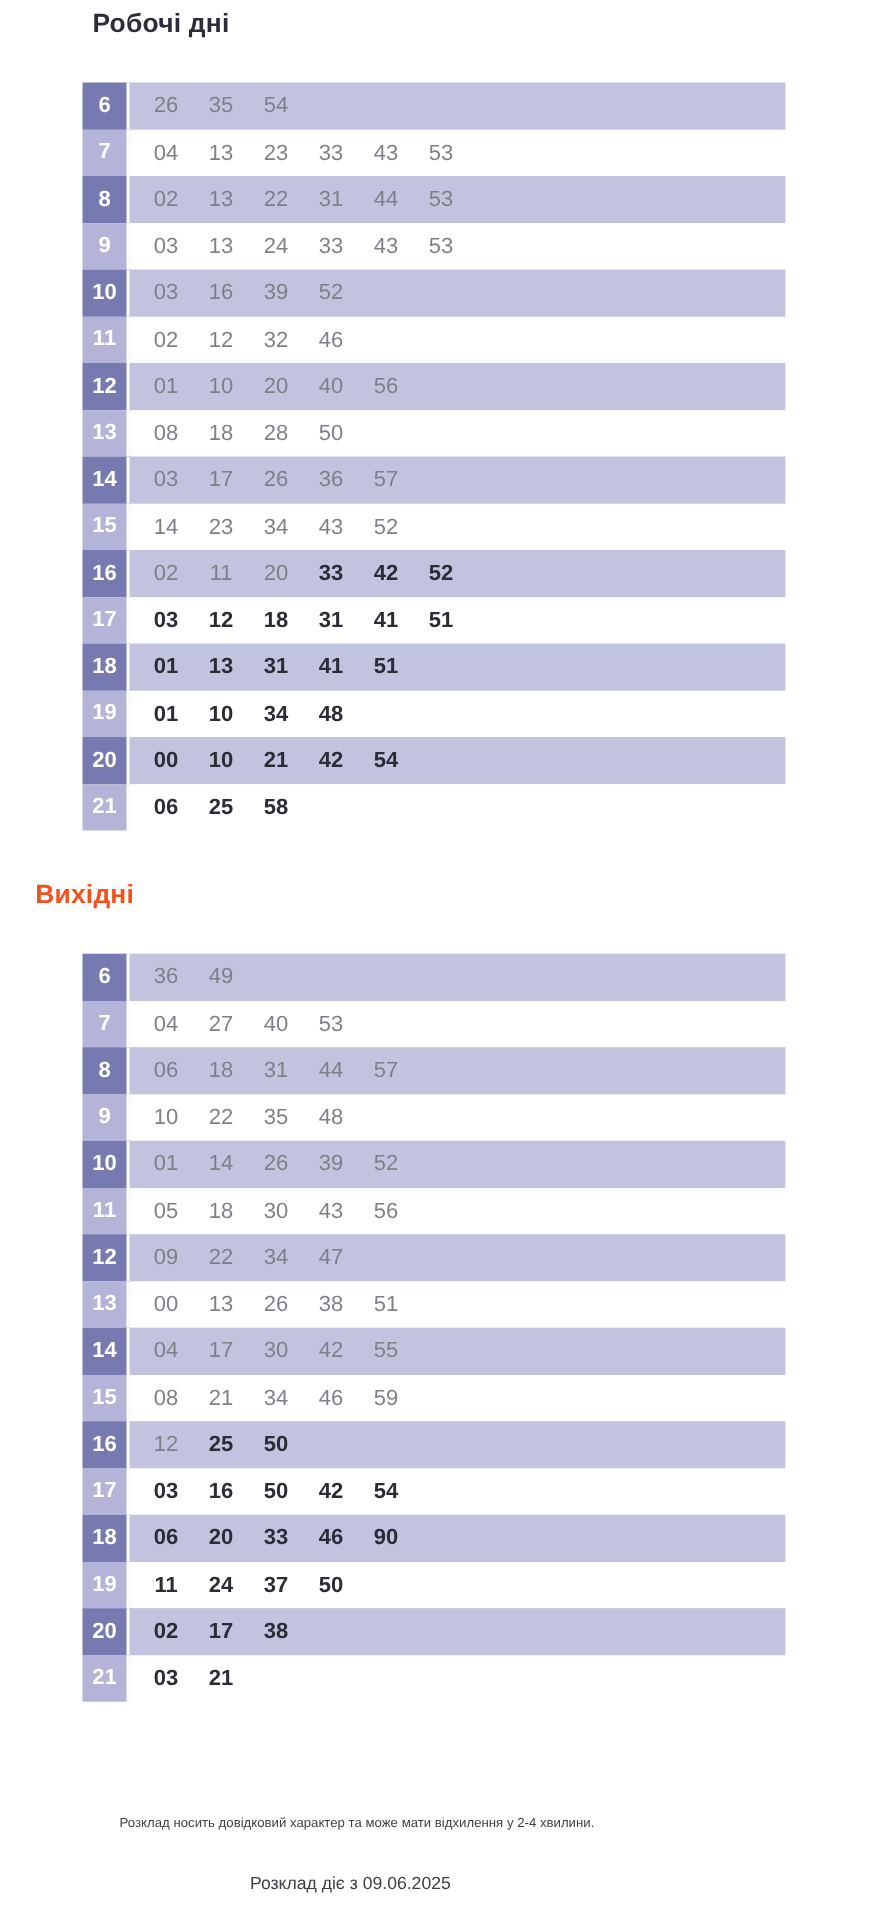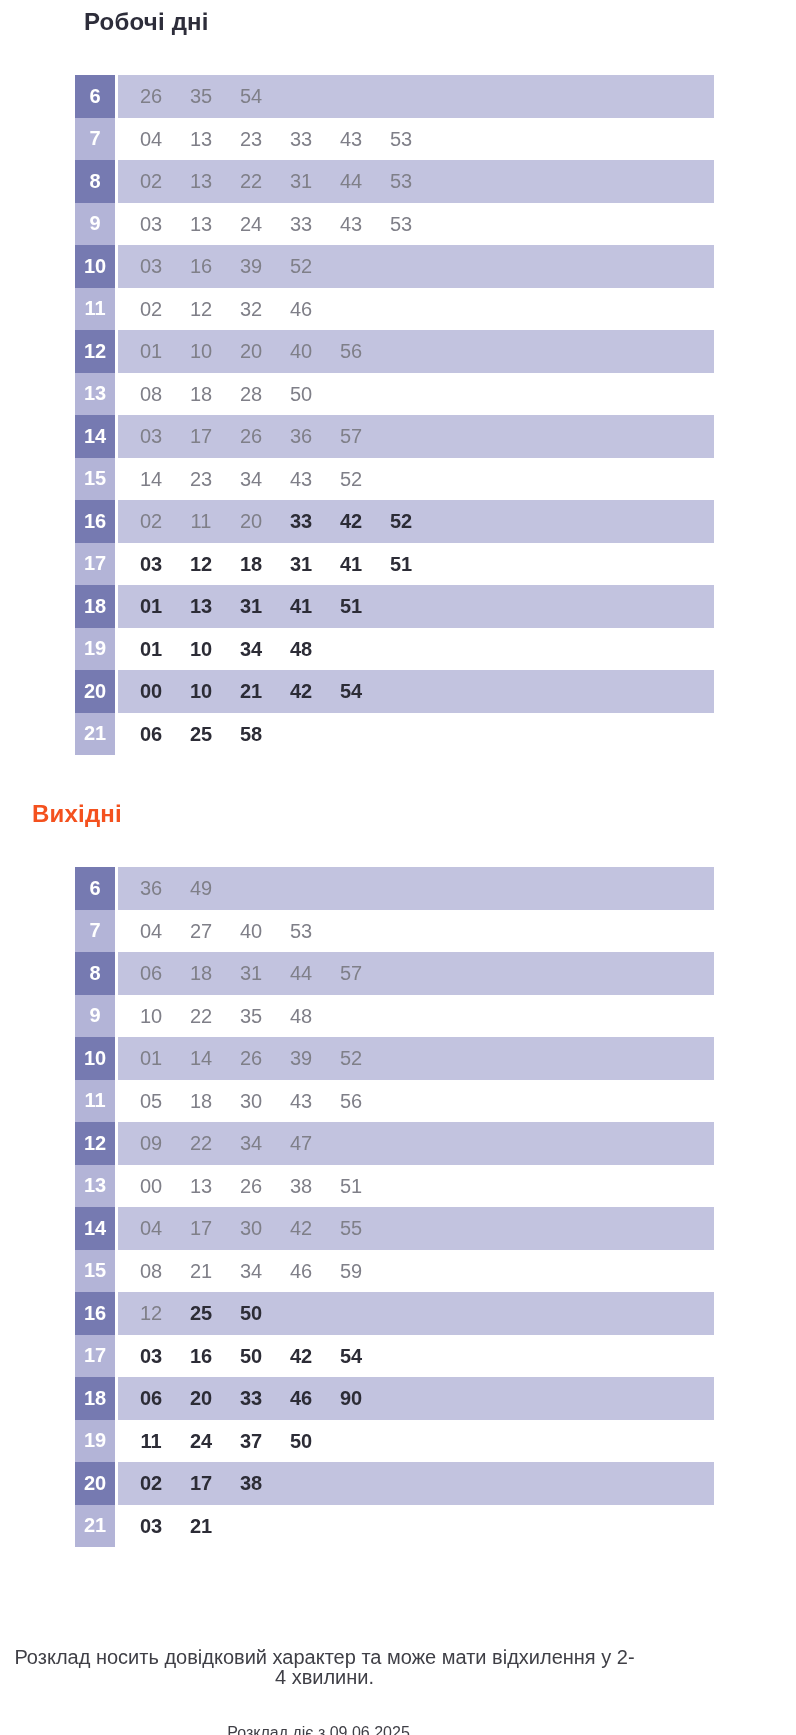--- a/index.html
+++ b/index.html
@@ -77,21 +77,21 @@
     font-weight: 700;
   }
 
   .footer {
     width: 100%;
     text-align: center;
     color: var(--footer-text, #3f3f46);
   }
   .footer .line1 {
     margin: 100px 0 0 12px;
-    font-size: 20px;
+    font-size: 12px;
     line-height: 20px;
   }
   .footer .line2 {
     margin: 36px 0 31px 0;
     font-size: 16px;
     line-height: 20px;
   }
 </style>
 </head>
 <body>

